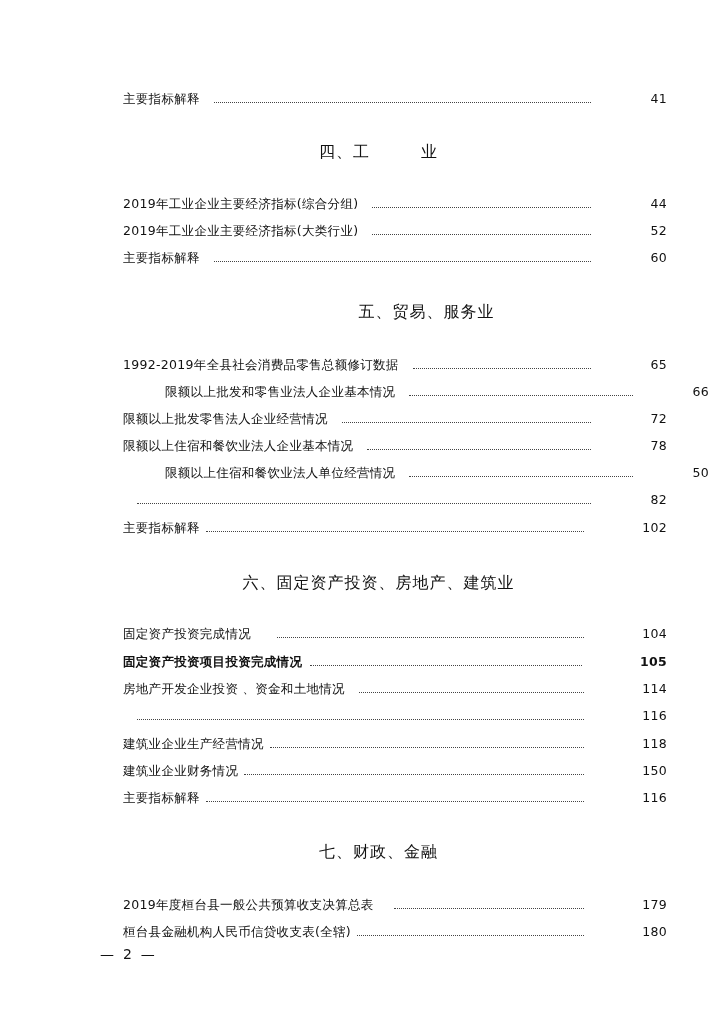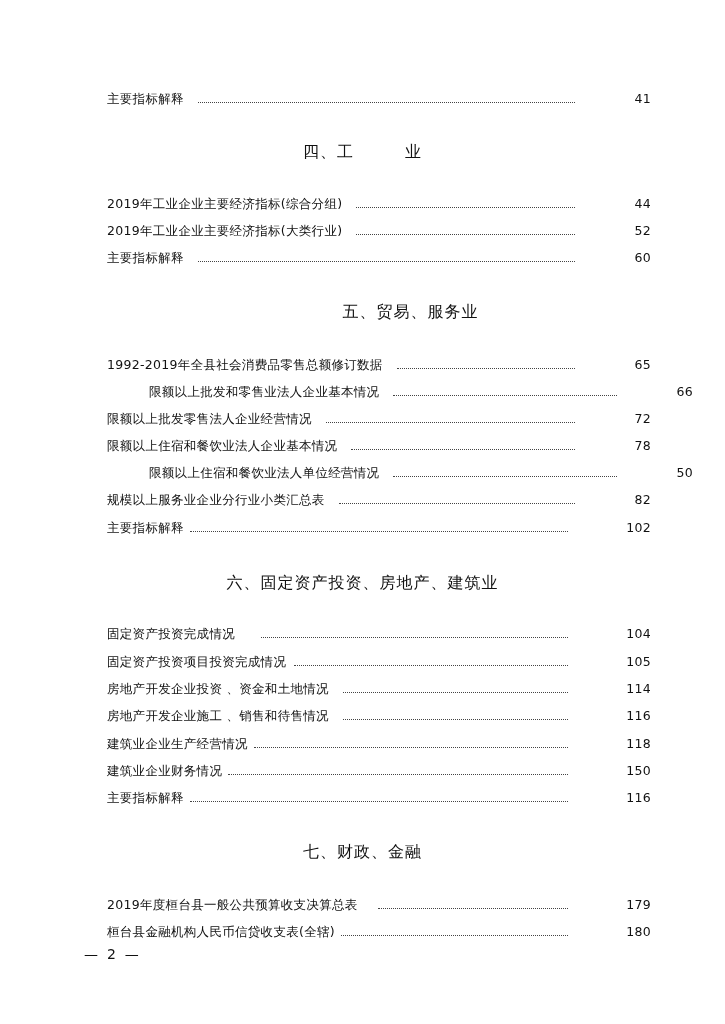--- a/index.html
+++ b/index.html
@@ -10,21 +10,21 @@
   body {
     width: 725px;
     height: 1024px;
     position: relative;
     overflow: hidden;
     font-family: "DejaVu Sans", "Liberation Sans", sans-serif;
     color: #111111;
   }
   .page {
     position: absolute;
-    left: 0; top: 0;
+    left: 16px; top: 0;
     width: 649px;
     height: 1024px;
   }
   .toc-row {
     position: absolute;
     left: 107px;
     width: 544px;
     height: 20px;
     display: flex;
     align-items: center;
@@ -118,49 +118,47 @@
     <span class="toc-title">限额以上住宿和餐饮业法人企业基本情况</span>
     <span class="toc-leader"></span>
     <span class="toc-page">78</span>
   </div>
   <div class="toc-row" style="top:463px;padding-left:42px;">
     <span class="toc-title">限额以上住宿和餐饮业法人单位经营情况</span>
     <span class="toc-leader"></span>
     <span class="toc-page">50</span>
   </div>
   <div class="toc-row" style="top:490px;">
-    <span class="toc-title">规模以上服务业企业分行业小类汇总表</span>
     <span class="toc-leader"></span>
     <span class="toc-page">82</span>
   </div>
   <div class="toc-row" style="top:518px;">
     <span class="toc-title">主要指标解释</span>
     <span class="toc-leader" style="margin-left:6px;"></span>
     <span class="toc-page">102</span>
   </div>
 
   <div class="section-heading" style="top:572px;">六、固定资产投资、房地产、建筑业</div>
 
   <div class="toc-row" style="top:624px;">
     <span class="toc-title">固定资产投资完成情况</span>
     <span class="toc-leader" style="margin-left:26px;"></span>
     <span class="toc-page">104</span>
   </div>
-  <div class="toc-row" style="top:652px;">
+  <div class="toc-row" style="top:652px;font-weight:bold;">
     <span class="toc-title">固定资产投资项目投资完成情况</span>
     <span class="toc-leader" style="margin-left:8px;"></span>
     <span class="toc-page">105</span>
   </div>
   <div class="toc-row" style="top:679px;">
     <span class="toc-title">房地产开发企业投资 、资金和土地情况</span>
     <span class="toc-leader"></span>
     <span class="toc-page">114</span>
   </div>
   <div class="toc-row" style="top:706px;">
-    <span class="toc-title">房地产开发企业施工 、销售和待售情况</span>
     <span class="toc-leader"></span>
     <span class="toc-page">116</span>
   </div>
   <div class="toc-row" style="top:734px;">
     <span class="toc-title">建筑业企业生产经营情况</span>
     <span class="toc-leader" style="margin-left:6px;"></span>
     <span class="toc-page">118</span>
   </div>
   <div class="toc-row" style="top:761px;">
     <span class="toc-title">建筑业企业财务情况</span>

